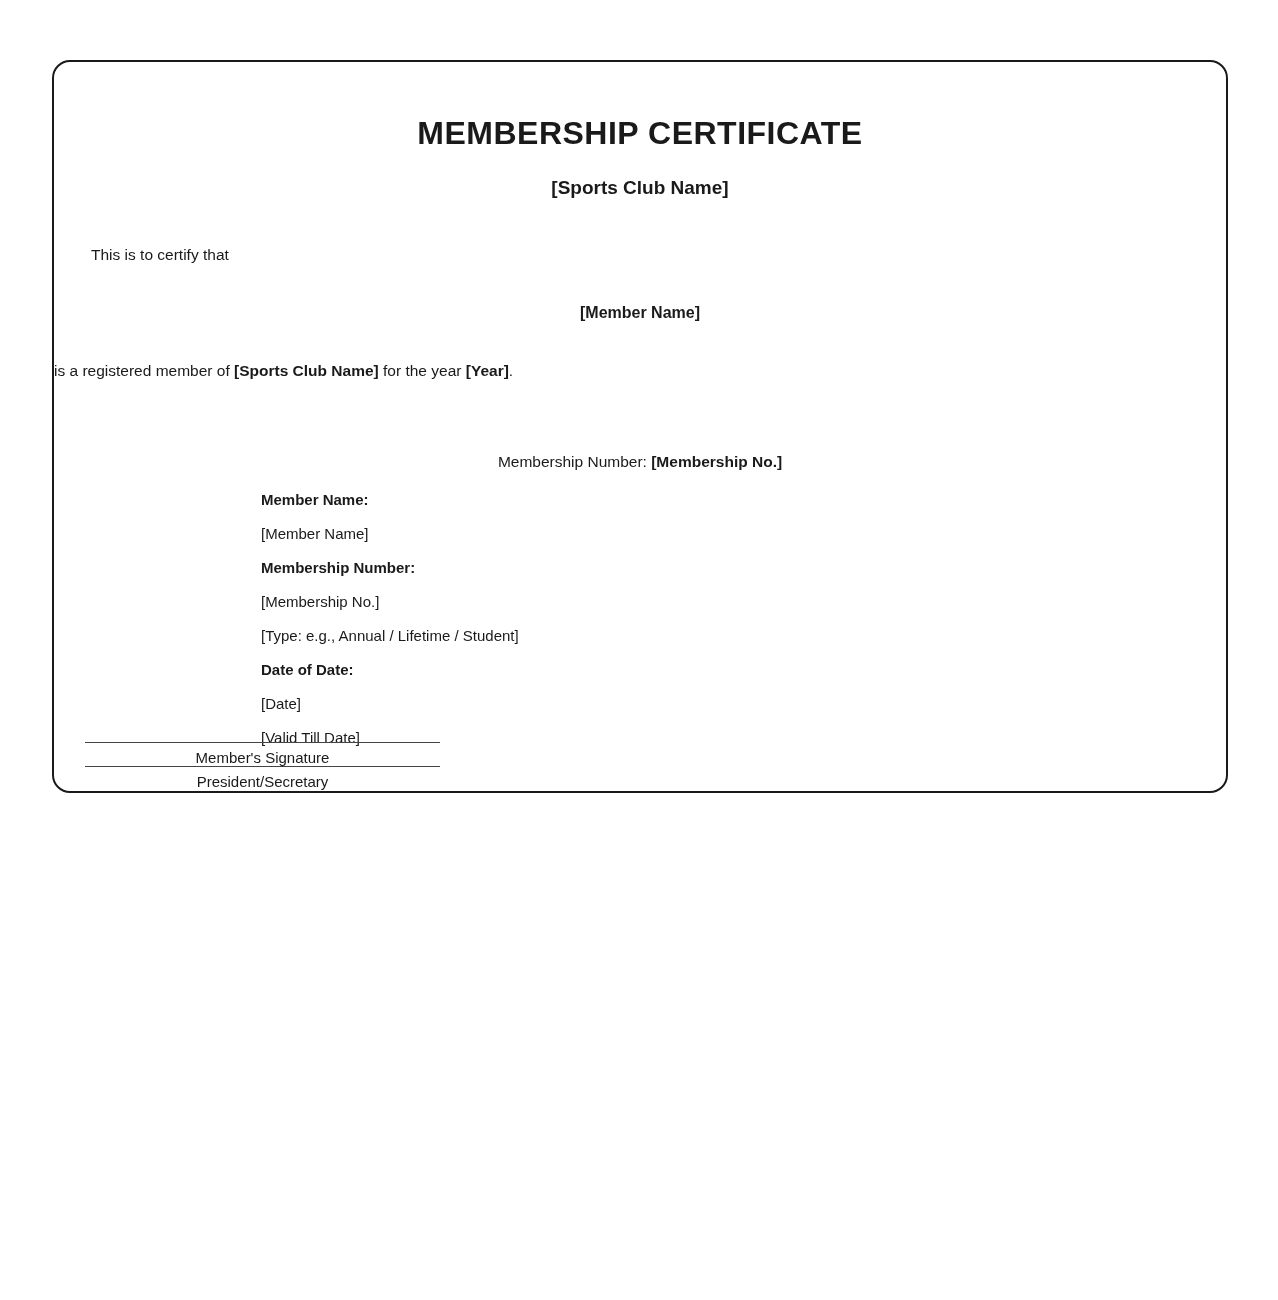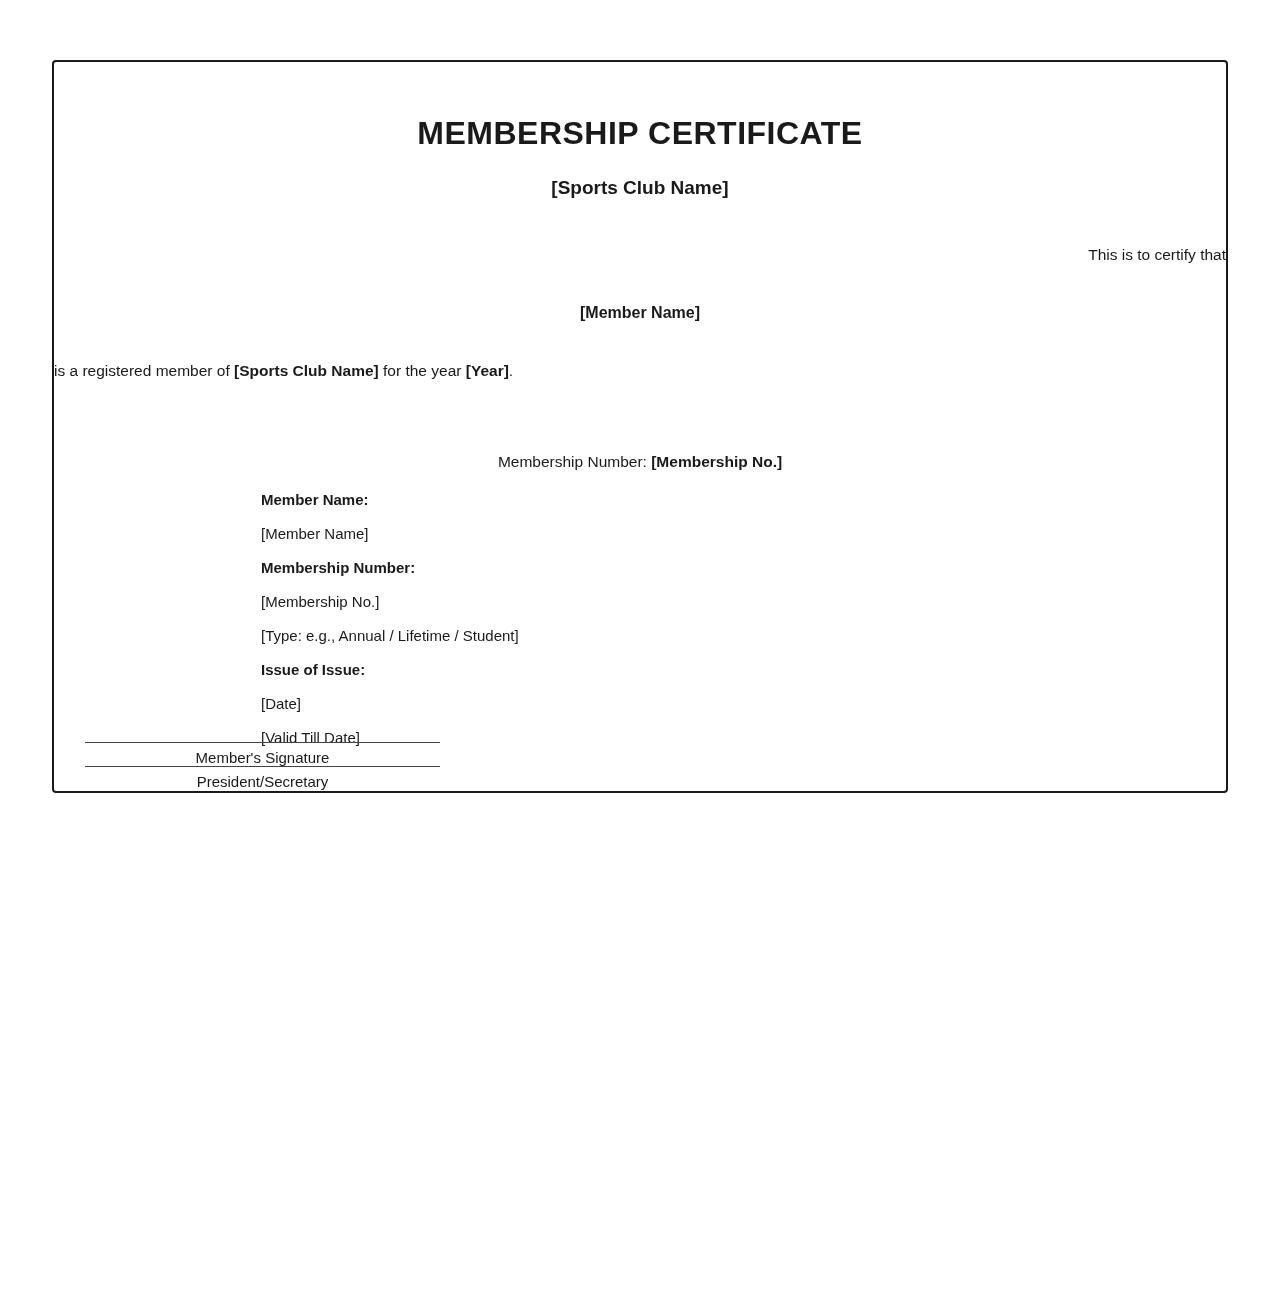--- a/index.html
+++ b/index.html
@@ -15,21 +15,21 @@
     background: #ffffff;
     overflow: hidden;
   }
   .certificate {
     position: absolute;
     left: 52px;
     top: 60px;
     width: 1176px;
     height: 733px;
     border: 2px solid #1a1a1a;
-    border-radius: 4px;
+    border-radius: 18px;
     background: #ffffff;
   }
   .cert-title {
     position: absolute;
     top: 55px;
     left: 0;
     width: 100%;
     text-align: center;
     font-size: 32px;
     font-weight: bold;
@@ -44,23 +44,24 @@
     text-align: center;
     font-size: 19px;
     font-weight: bold;
     line-height: 19px;
   }
   .line-certify {
     position: absolute;
     top: 185px;
     left: 0;
     width: 100%;
-    text-align: right;
+    text-align: left;
     font-size: 15.5px;
     line-height: 16px;
+    padding-left: 37px;
   }
   .line-member-name {
     position: absolute;
     top: 243px;
     left: 0;
     width: 100%;
     text-align: center;
     font-size: 16px;
     font-weight: bold;
     line-height: 16px;
@@ -146,21 +147,21 @@
         <div class="detail-value">[Member Name]</div>
       </div>
       <div class="detail-row">
         <div class="detail-label">Membership Number:</div>
         <div class="detail-value">[Membership No.]</div>
       </div>
       <div class="detail-row">
         <div class="detail-value">[Type: e.g., Annual / Lifetime / Student]</div>
       </div>
       <div class="detail-row">
-        <div class="detail-label">Issue of Issue:</div>
+        <div class="detail-label">Date of Date:</div>
         <div class="detail-value">[Date]</div>
       </div>
       <div class="detail-row">
         <div class="detail-value">[Valid Till Date]</div>
       </div>
     </div>
 
     <div class="signatures">
       <div class="sig-block">
         <span>Member's Signature</span>

